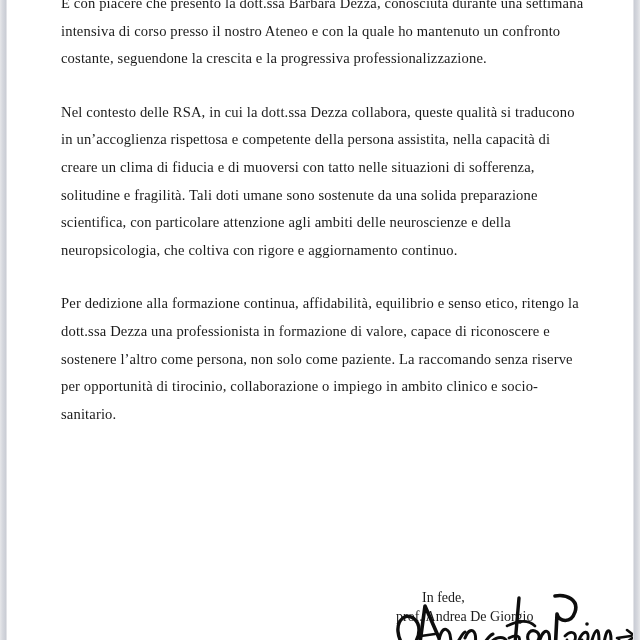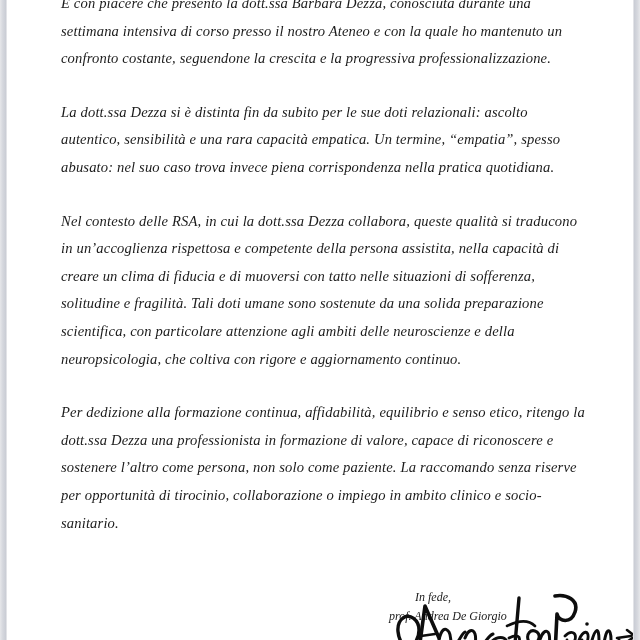--- a/index.html
+++ b/index.html
@@ -7,21 +7,20 @@
     padding: 0;
     background: #ffffff;
   }
   #viewport {
     position: relative;
     width: 640px;
     height: 640px;
     overflow: hidden;
     background: #a21caf;
     font-family: "Liberation Serif", "DejaVu Serif", serif;
-    font-style: italic;
   }
   
   .gutter {
     position: absolute;
     top: 0;
     bottom: 0;
     width: 6px;
     background: linear-gradient(to right, #e6e7ea 0%, #d6d8de 45%, #c9ccd4 100%);
   }
   .gutter.left  { left: 0; }
@@ -59,23 +58,23 @@
   
   .sign-zone {
     position: absolute;
     left: 400px;
     top: 588px;
     width: 230px;
     height: 60px;
   }
   .sign-text {
     position: absolute;
-    left: 8px;
+    left: 15px;
     top: 0;
-    font-size: 12px;
+    font-size: 14px;
     line-height: 19px;
     color: #1b1b1b;
     white-space: nowrap;
   }
   .sign-text .l2 { display: block; margin-left: -26px; }
   .sign-ink {
     position: absolute;
     left: -38px;
     top: -10px;
     width: 270px;
@@ -91,21 +90,20 @@
 
   <div class="gutter left"></div>
   <div class="gutter right"></div>
 
   <div class="page">
 
     <div class="content">
 
       <p class="para">È con piacere che presento la dott.ssa Barbara Dezza, conosciuta durante una settimana intensiva di corso presso il nostro Ateneo e con la quale ho mantenuto un confronto costante, seguendone la crescita e la progressiva professionalizzazione.</p>
 
-      <p class="para">La dott.ssa Dezza si è distinta fin da subito per le sue doti relazionali: ascolto autentico, sensibilità e una rara capacità empatica. Un termine, “empatia”, spesso abusato: nel suo caso trova invece piena corrispondenza nella pratica quotidiana.</p>
 
       <p class="para">Nel contesto delle RSA, in cui la dott.ssa Dezza collabora, queste qualità si traducono in un’accoglienza rispettosa e competente della persona assistita, nella capacità di creare un clima di fiducia e di muoversi con tatto nelle situazioni di sofferenza, solitudine e fragilità. Tali doti umane sono sostenute da una solida preparazione scientifica, con particolare attenzione agli ambiti delle neuroscienze e della neuropsicologia, che coltiva con rigore e aggiornamento continuo.</p>
 
 
       <p class="para">Per dedizione alla formazione continua, affidabilità, equilibrio e senso etico, ritengo la dott.ssa Dezza una professionista in formazione di valore, capace di riconoscere e sostenere l’altro come persona, non solo come paziente. La raccomando senza riserve per opportunità di tirocinio, collaborazione o impiego in ambito clinico e socio-sanitario.</p>
 
     </div>
 
     <div class="sign-zone">
       <div class="sign-text">

